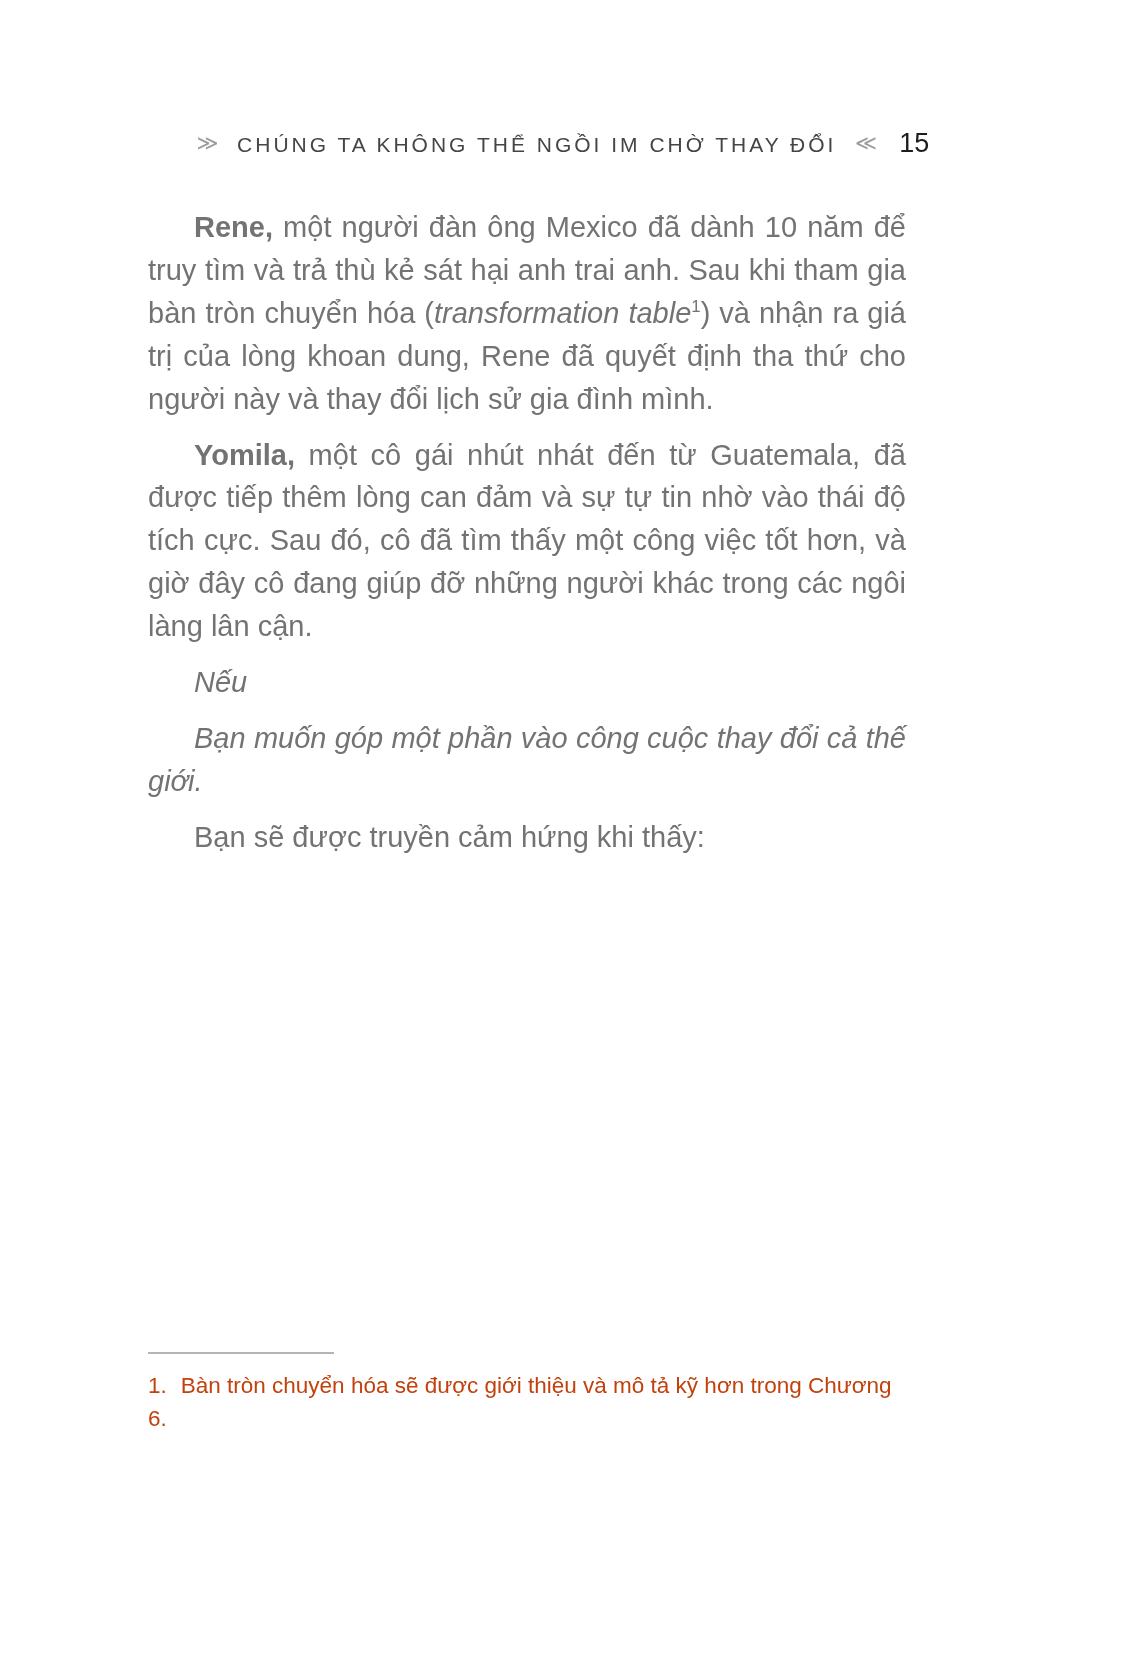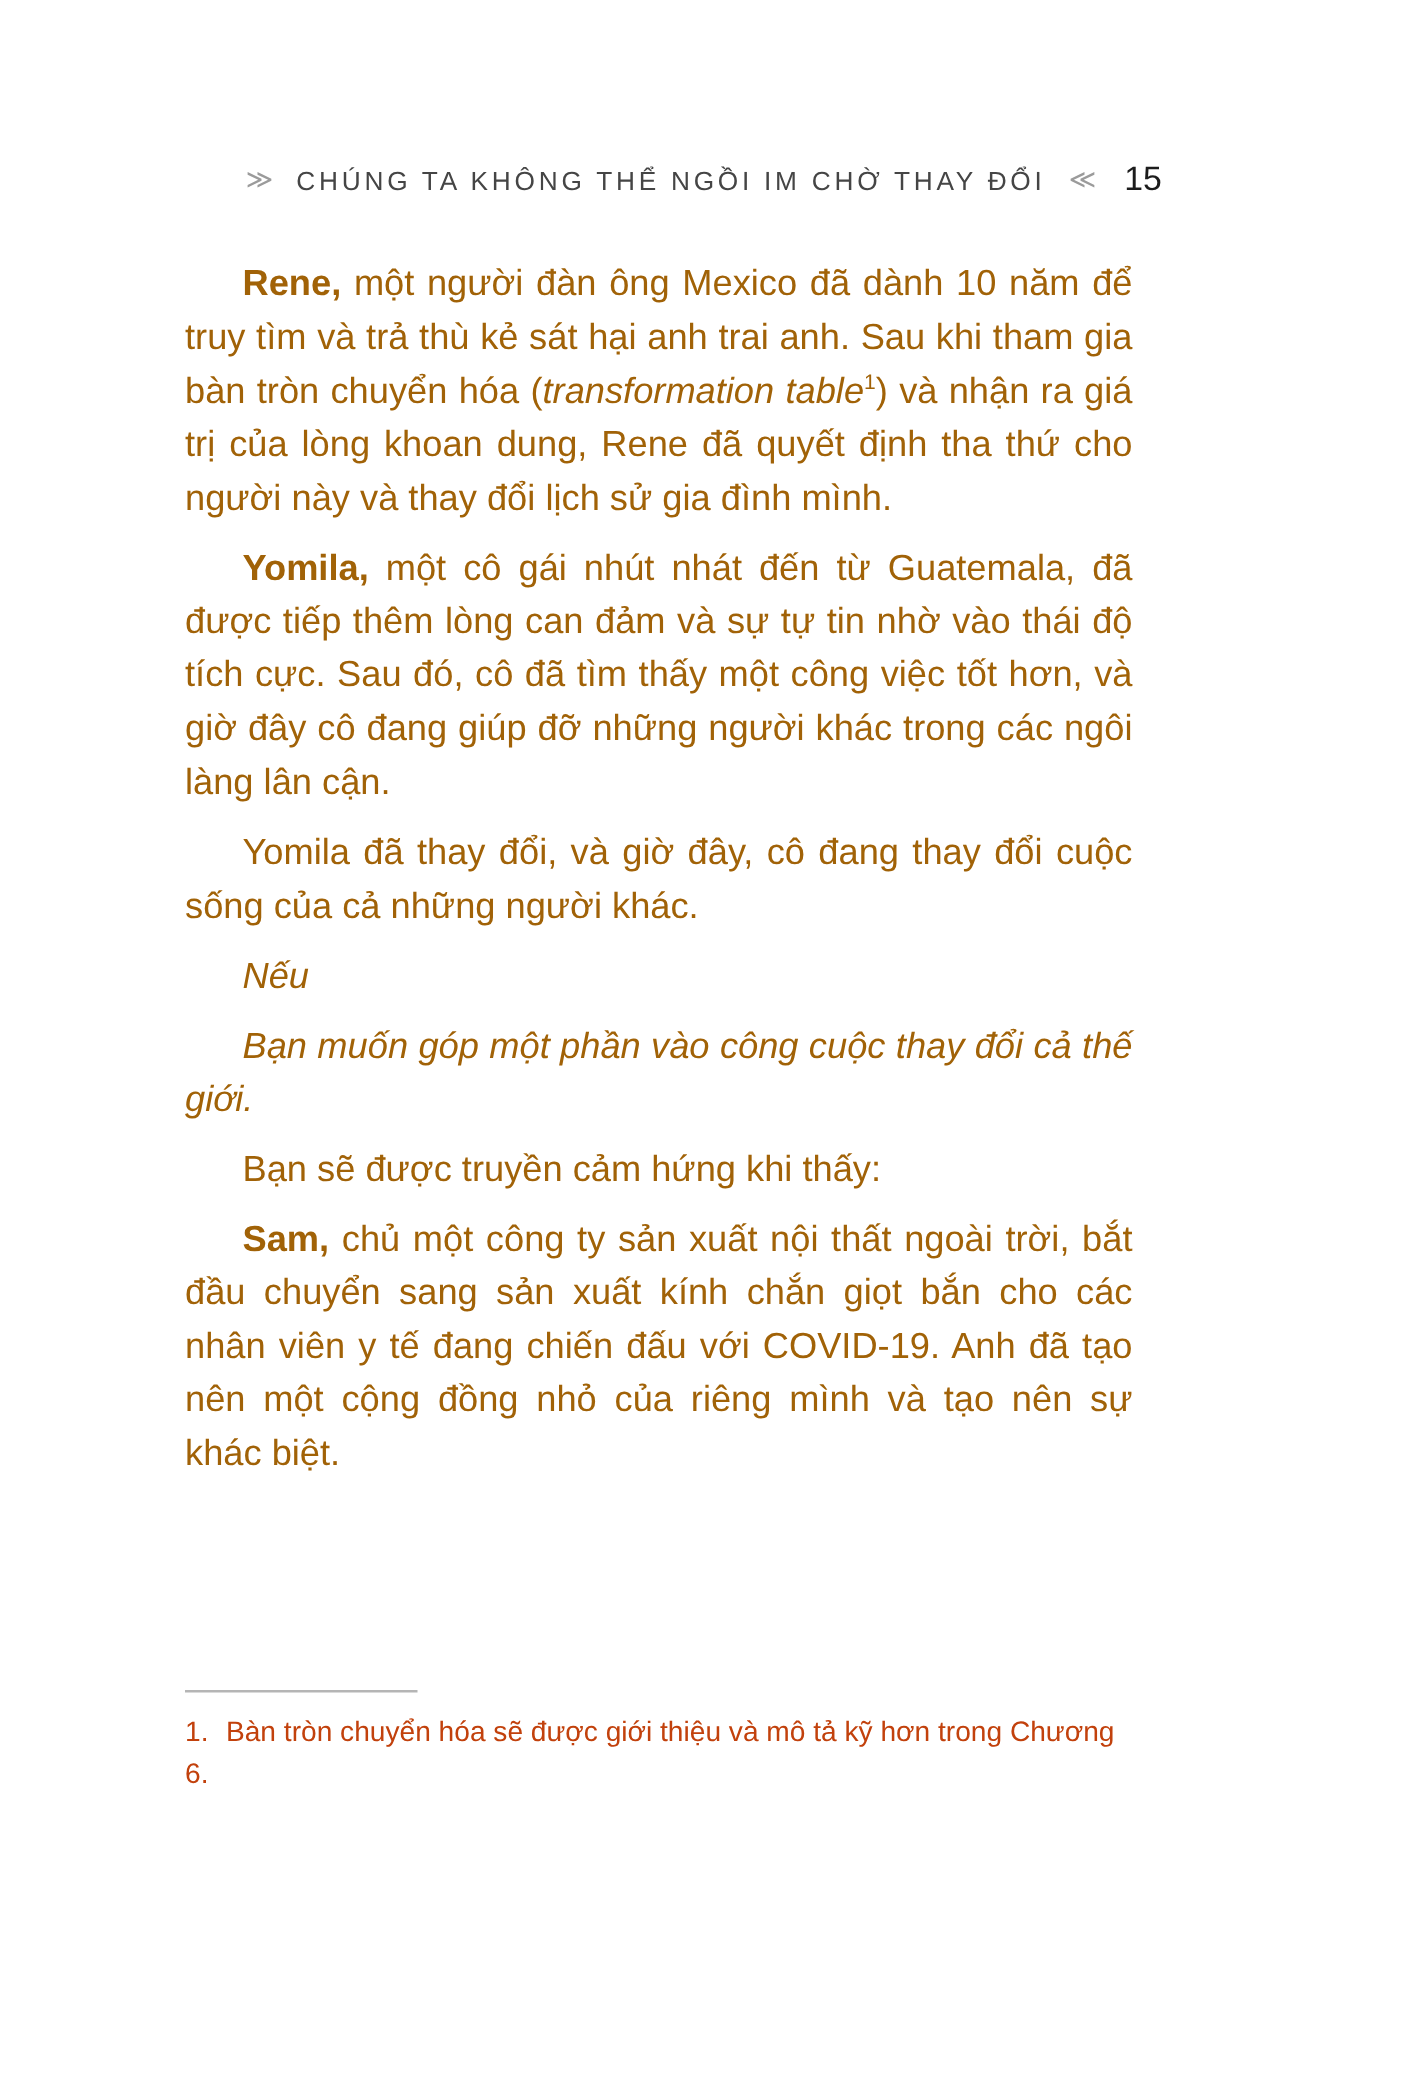--- a/index.html
+++ b/index.html
@@ -52,21 +52,21 @@
     top: 206px;
     left: 148px;
     width: 758px;
   }
   .body-text p {
     margin: 0 0 13px 0;
     font-size: 29px;
     line-height: 1.48;
     text-align: justify;
     text-indent: 46px;
-    color: #a16207;
+    color: #737373;
   }
   .body-text p .seg-b { font-weight: bold; }
   .body-text p .seg-i { font-style: italic; }
   .body-text p sup {
     font-size: 0.58em;
     line-height: 0;
     vertical-align: super;
   }
 
   
@@ -102,25 +102,23 @@
     <span class="ornament left">≫</span>
     <span class="head-title">CHÚNG TA KHÔNG THỂ NGỒI IM CHỜ THAY ĐỔI</span>
     <span class="ornament right">≪</span>
     <span class="page-num">15</span>
   </div>
 
   <div class="body-text">
 
   <p><span class="seg-b">Rene,</span><span> một người đàn ông Mexico đã dành 10 năm để truy tìm và trả thù kẻ sát hại anh trai anh. Sau khi tham gia bàn tròn chuyển hóa (</span><span class="seg-i">transformation table</span><sup>1</sup><span>) và nhận ra giá trị của lòng khoan dung, Rene đã quyết định tha thứ cho người này và thay đổi lịch sử gia đình mình.</span></p>
       <p><span class="seg-b">Yomila,</span><span> một cô gái nhút nhát đến từ Guatemala, đã được tiếp thêm lòng can đảm và sự tự tin nhờ vào thái độ tích cực. Sau đó, cô đã tìm thấy một công việc tốt hơn, và giờ đây cô đang giúp đỡ những người khác trong các ngôi làng lân cận.</span></p>
-      <p><span>Yomila đã thay đổi, và giờ đây, cô đang thay đổi cuộc sống của cả những người khác.</span></p>
       <p><span class="seg-i">Nếu</span></p>
       <p><span class="seg-i">Bạn muốn góp một phần vào công cuộc thay đổi cả thế giới.</span></p>
       <p><span>Bạn sẽ được truyền cảm hứng khi thấy:</span></p>
-      <p><span class="seg-b">Sam,</span><span> chủ một công ty sản xuất nội thất ngoài trời, bắt đầu chuyển sang sản xuất kính chắn giọt bắn cho các nhân viên y tế đang chiến đấu với COVID-19. Anh đã tạo nên một cộng đồng nhỏ của riêng mình và tạo nên sự khác biệt.</span></p>
     </div>
 
   <div class="footnote-area">
     <div class="footnote-rule"></div>
     <p class="footnote-text">
       <span class="fn-marker">1.</span><span>Bàn tròn chuyển hóa sẽ được giới thiệu và mô tả kỹ hơn trong Chương 6.</span>
     </p>
   </div>
 
 </div>

